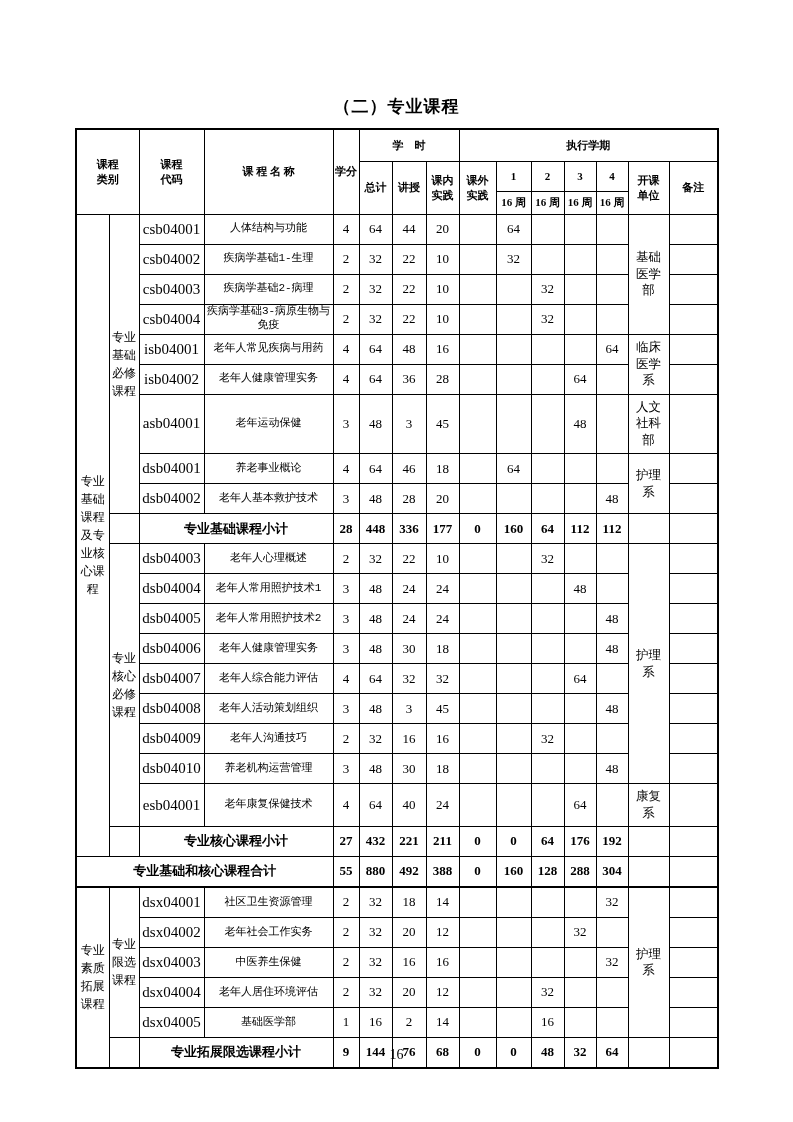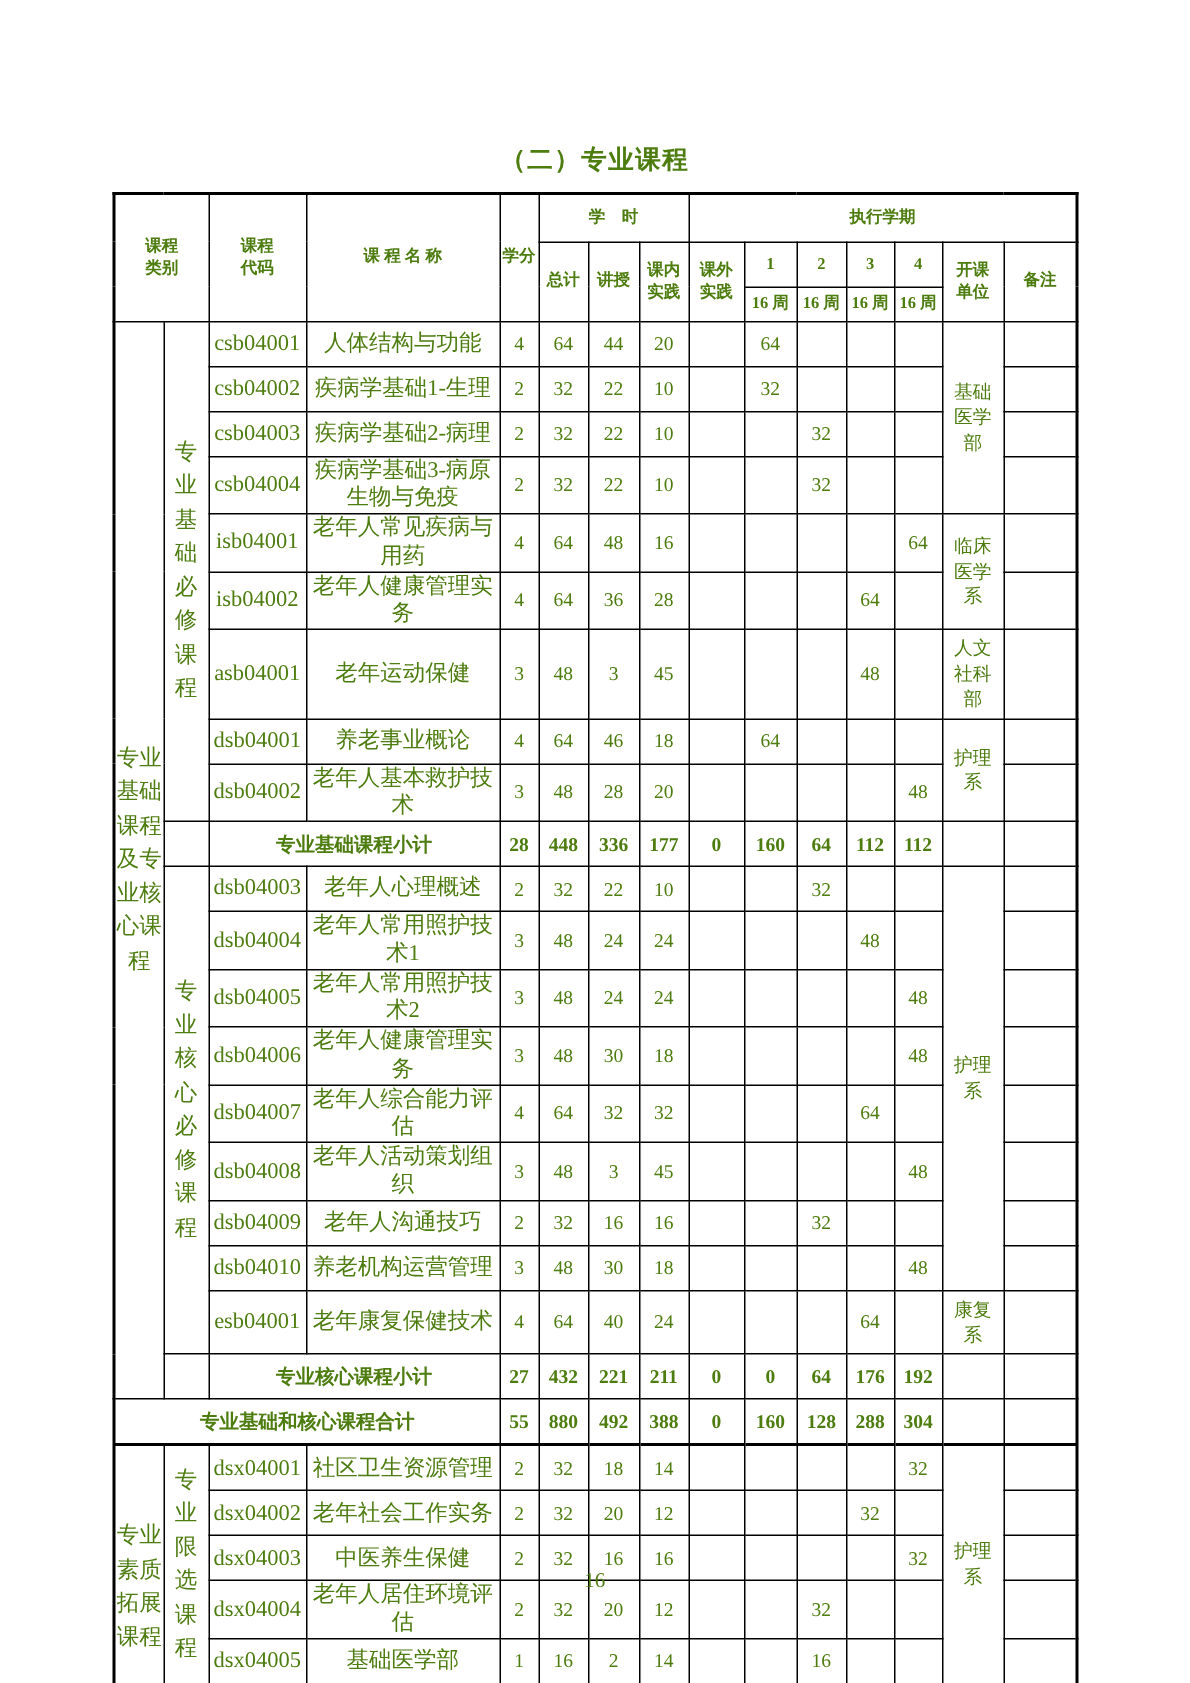--- a/index.html
+++ b/index.html
@@ -1,30 +1,30 @@
 <!DOCTYPE html>
 <html><head>
 <meta charset="utf-8">
 <style>
   html,body{margin:0;padding:0;background:#ffffff;}
   .page{position:relative;width:793px;height:1122px;background:#ffffff;overflow:hidden;
-        font-family:"Liberation Serif","DejaVu Serif",serif;color:#4d7c0f;}
+        font-family:"Liberation Serif","DejaVu Serif",serif;color:#000000;}
   .title{position:absolute;top:95px;left:0;width:100%;text-align:center;
          font-size:17px;font-weight:bold;letter-spacing:1px;}
   table.curr{position:absolute;left:75px;top:128px;width:643px;border-collapse:collapse;
              table-layout:fixed;border:2px solid #000;}
   th,td{border:1px solid #000;text-align:center;vertical-align:middle;
         padding:0 1px;font-size:13px;font-weight:normal;overflow:hidden;}
   thead th{font-weight:bold;white-space:pre-line;font-size:11px;line-height:1.35;}
   thead tr.h1{height:32px;}
   thead tr.h2{height:30px;}
   thead tr.h3{height:23px;}
   tbody td{height:29px;line-height:1.25;}
-  td.vert{padding:0;word-break:break-all;line-height:1.5;font-size:15px;}
-  td.cname{font-size:15px;padding:0 2px;word-break:break-all;}
+  td.vert{padding:0;word-break:break-all;line-height:1.5;font-size:12px;}
+  td.cname{font-size:11px;padding:0 2px;word-break:break-all;font-family:Liberation Mono, monospace;}
   td.code{font-size:15px;}
   td.unit{padding:4px;word-break:break-all;line-height:1.35;font-size:12.5px;}
   tr.sum td{font-weight:bold;}
   tr.total td{border-bottom-width:2px;}
   .pagenum{position:absolute;top:1047px;left:0;width:100%;text-align:center;font-size:14px;}
 </style>
 </head>
 <body>
 
 <div class="page">

